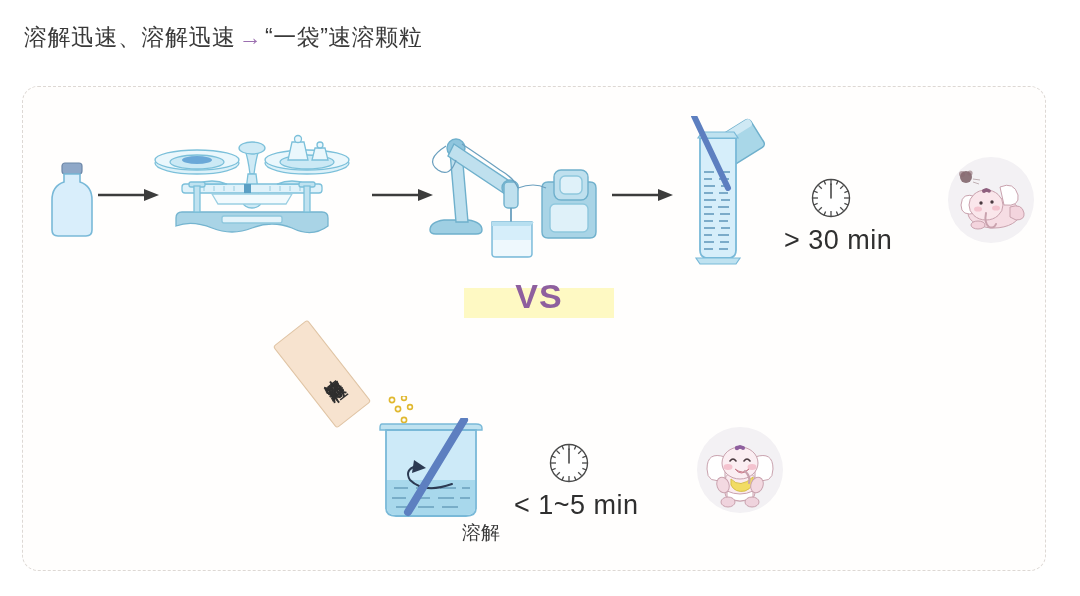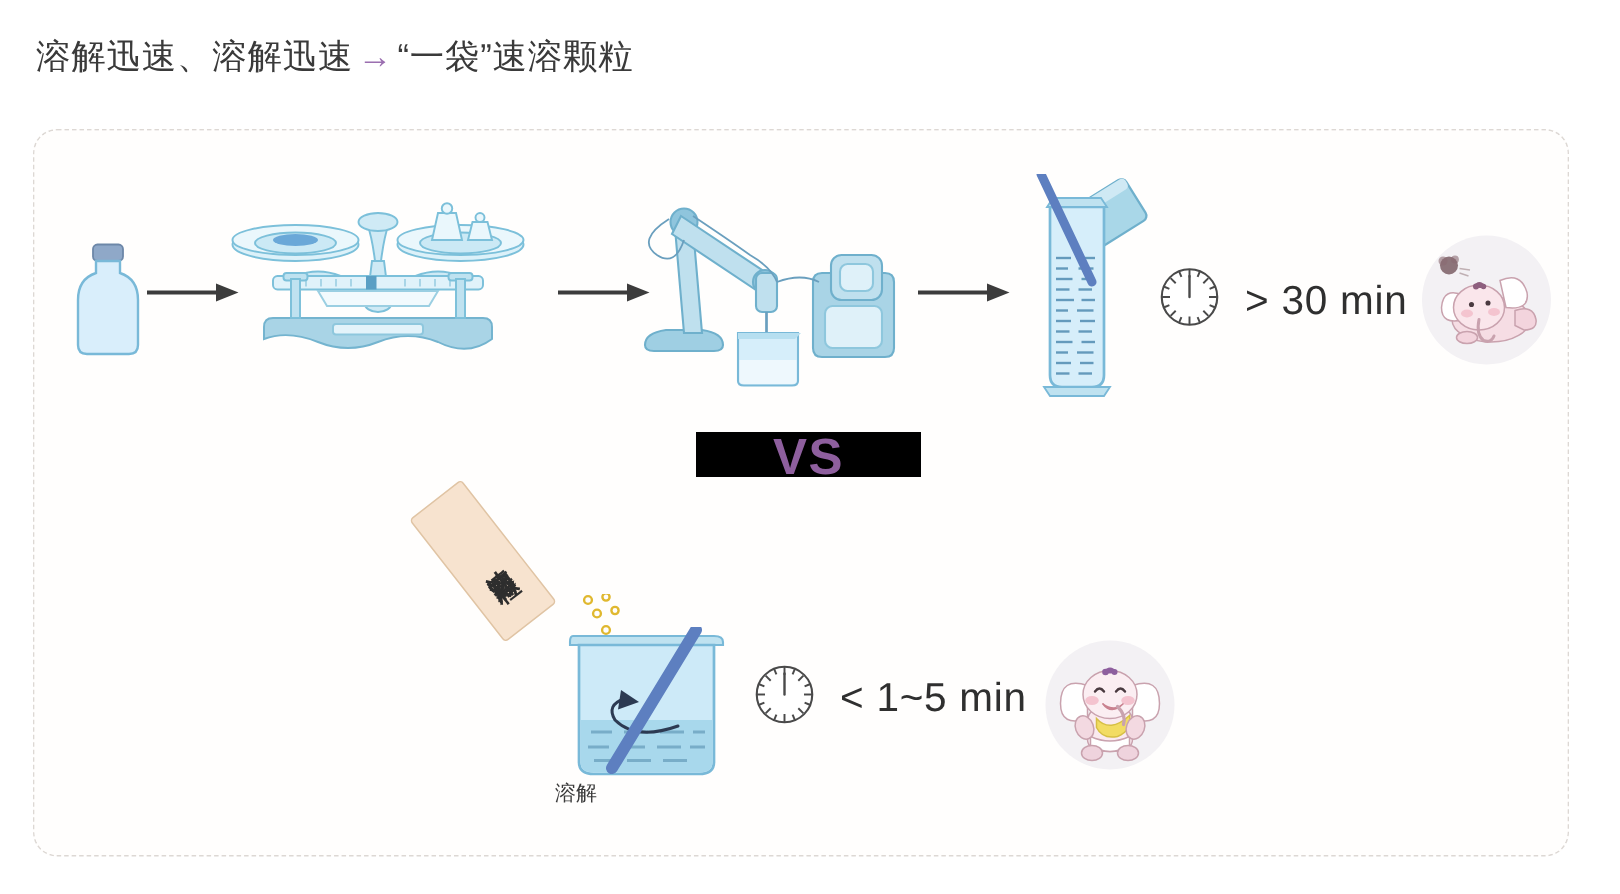--- a/index.html
+++ b/index.html
@@ -43,21 +43,21 @@
     background: #fffefd;
   }
 
   
   .node { position: absolute; }
 
   
   .flow-arrow { position: absolute; height: 14px; }
 
   
-  .duration-group { position: absolute; display: flex; align-items: center; }
+  .duration-group { position: absolute; display: flex; align-items: center; flex-direction: column; }
   .duration-text {
     font-size: 27px;
     color: #2f2f2f;
     margin-left: 14px;
     white-space: nowrap;
     letter-spacing: 0.5px;
   }
 
   
   .mascot {
@@ -66,23 +66,23 @@
     background: #f3f1f4;
   }
 
   
   #vs-badge {
     position: absolute;
     left: 464px;
     top: 288px;
     width: 150px;
     height: 30px;
-    background: #000000;
+    background: #fef9c3;
     display: flex;
-    align-items: flex-start;
+    align-items: flex-end;
     justify-content: center;
   }
   #vs-badge .vs-text {
     font-size: 34px;
     font-weight: bold;
     color: #8e5f9e;
     letter-spacing: 1px;
     transform: translateY(-2px);
   }
 
@@ -115,22 +115,22 @@
     font-family: "Liberation Serif", "DejaVu Serif", serif;
     font-weight: bold;
   }
 
   
   #beaker-caption {
     position: absolute;
     left: 370px;
     top: 520px;
     width: 130px;
-    text-align: left;
-    font-size: 14px;
+    text-align: right;
+    font-size: 19px;
     color: #3a3a3a;
   }
 </style>
 </head>
 <body>
 
 <div id="page-title">
   <span>溶解迅速、溶解迅速</span><span class="arrow-glyph">→</span><span>“一袋”速溶颗粒</span>
 </div>
 

